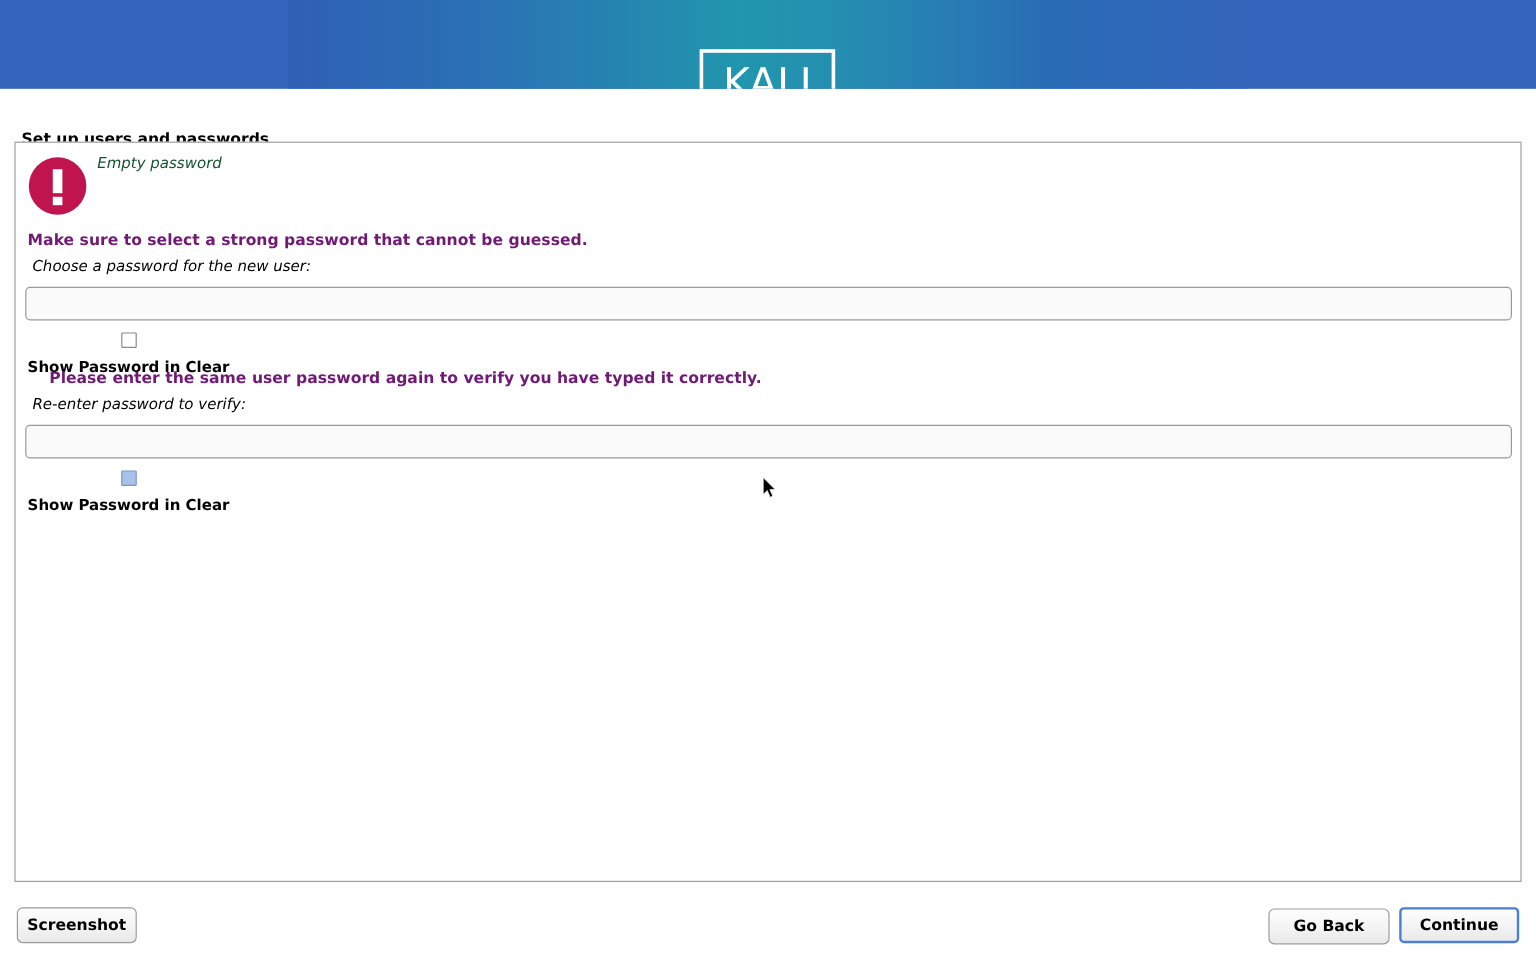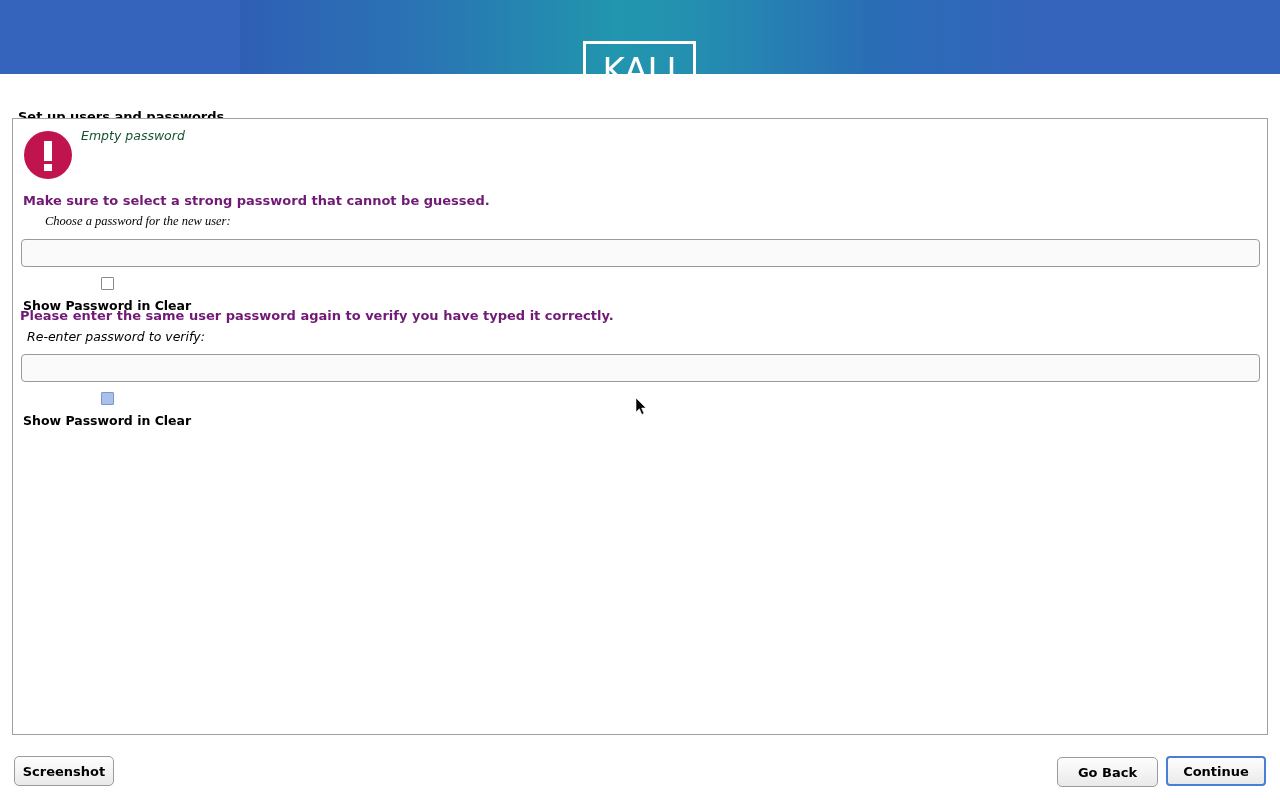--- a/index.html
+++ b/index.html
@@ -191,25 +191,25 @@
   }
   .cbox-label {
     font-size: 12.5px;
     font-weight: bold;
     color: #000000;
     white-space: nowrap;
   }
 
   
   #heading1  { left: 10px; top: 74px; }
-  #label1    { left: 32px; top: 95px; font-family: Liberation Serif, serif; }
+  #label1    { left: 14px; top: 95px; }
   #input1    { top: 120px; }
   #cbrow1    { top: 158px; }
   
-  #heading2  { left: 7px; top: 189px; text-align: center; }
+  #heading2  { left: 28px; top: 189px; text-align: center; }
   #label2    { left: 14px; top: 210px; }
   #input2    { top: 235px; }
   #cbrow2    { top: 273px; }
 
   
   .btn {
     position: absolute;
     height: 30px;
     border: 1px solid #9b9b9b;
     border-radius: 5px;

